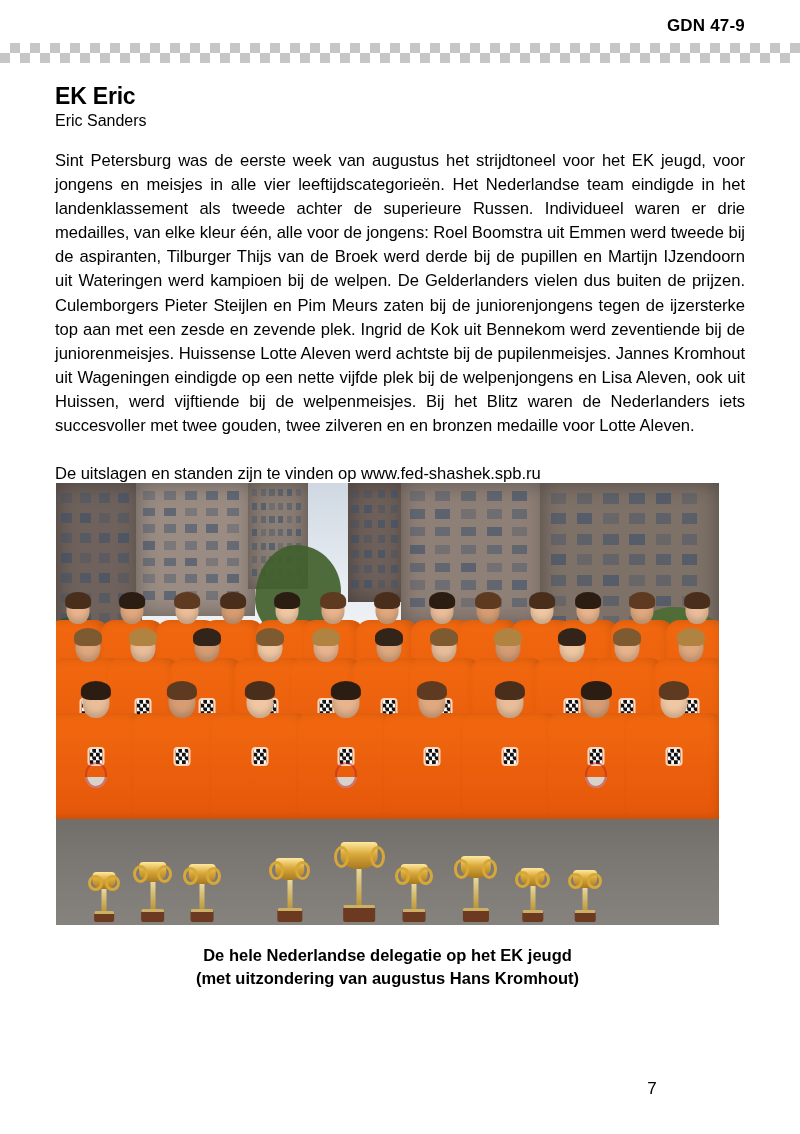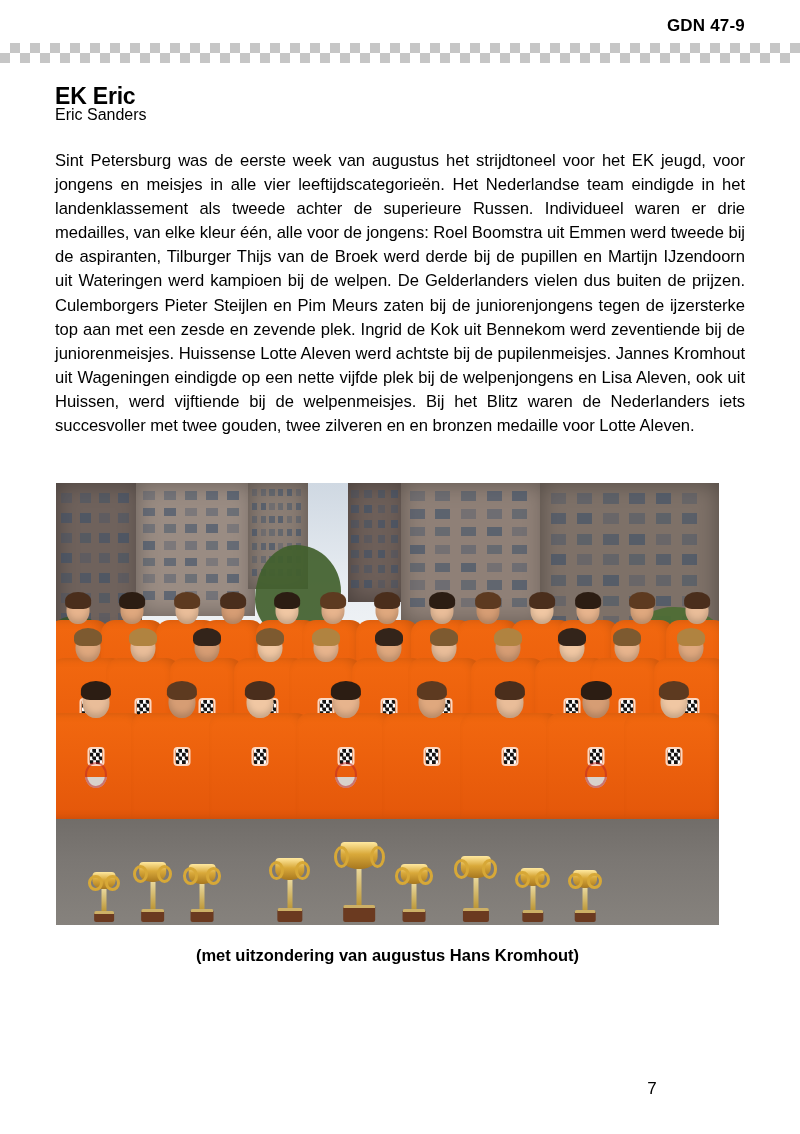--- a/index.html
+++ b/index.html
@@ -56,21 +56,21 @@
     left: 55px;
     top: 83px;
     font-size: 23px;
     font-weight: bold;
     line-height: 26px;
     letter-spacing: -0.2px;
   }
   .article-author {
     position: absolute;
     left: 55px;
-    top: 105px;
+    top: 111px;
     font-size: 16px;
     font-weight: normal;
     line-height: 19px;
   }
 
   
   .body-copy {
     position: absolute;
     left: 55px;
     top: 149px;
@@ -265,20 +265,21 @@
   <div class="header-label">GDN 47-9</div>
 </div>
 
 <div class="checker-band"></div>
 
 <div class="article-title">EK Eric</div>
 <div class="article-author">Eric Sanders</div>
 
 <div class="body-copy">
   <p>Sint Petersburg was de eerste week van augustus het strijdtoneel voor het EK jeugd, voor jongens en meisjes in alle vier leeftijdscategorieën. Het Nederlandse team eindigde in het landenklassement als tweede achter de superieure Russen. Individueel waren er drie medailles, van elke kleur één, alle voor de jongens: Roel Boomstra uit Emmen werd tweede bij de aspiranten, Tilburger Thijs van de Broek werd derde bij de pupillen en Martijn IJzendoorn uit Wateringen werd kampioen bij de welpen. De Gelderlanders vielen dus buiten de prijzen. Culemborgers Pieter Steijlen en Pim Meurs zaten bij de juniorenjongens tegen de ijzersterke top aan met een zesde en zevende plek. Ingrid de Kok uit Bennekom werd zeventiende bij de juniorenmeisjes. Huissense Lotte Aleven werd achtste bij de pupilenmeisjes. Jannes Kromhout uit Wageningen eindigde op een nette vijfde plek bij de welpenjongens en Lisa Aleven, ook uit Huissen, werd vijftiende bij de welpenmeisjes. Bij het Blitz waren de Nederlanders iets succesvoller met twee gouden, twee zilveren en en bronzen medaille voor Lotte Aleven.</p>
+  <p class="follow no-justify">De uitslagen en standen zijn te vinden op www.fed-shashek.spb.ru</p>
 </div>
 
 <div class="photo-frame">
   <div class="photo-stage">
 
     <div class="ph-sky"></div>
 
     <div class="ph-block b1">
         <div class="ph-win" style="left: 6%; top: 6%; width: 13%; height: 6.57143%; opacity: 0.45;"></div>
         <div class="ph-win" style="left: 28%; top: 6%; width: 13%; height: 6.57143%; opacity: 0.55;"></div>
@@ -737,18 +738,19 @@
           <div class="handle" style="height: 10.4px; top: 2.6px; left: -4.784px;"></div>
           <div class="handle" style="height: 10.4px; top: 2.6px; right: -4.784px;"></div>
           <div class="stem" style="top: 17.68px; height: 24.96px;"></div>
           <div class="base" style="width: 20.5712px; height: 8.84px;"></div>
         </div>
       </div>
   </div>
 </div>
 
 <div class="photo-caption">
+  <div>De hele Nederlandse delegatie op het EK jeugd</div>
   <div>(met uitzondering van augustus Hans Kromhout)</div>
 </div>
 
 <div class="page-number">
   <span>7</span>
 </div>
 
 </body></html>

